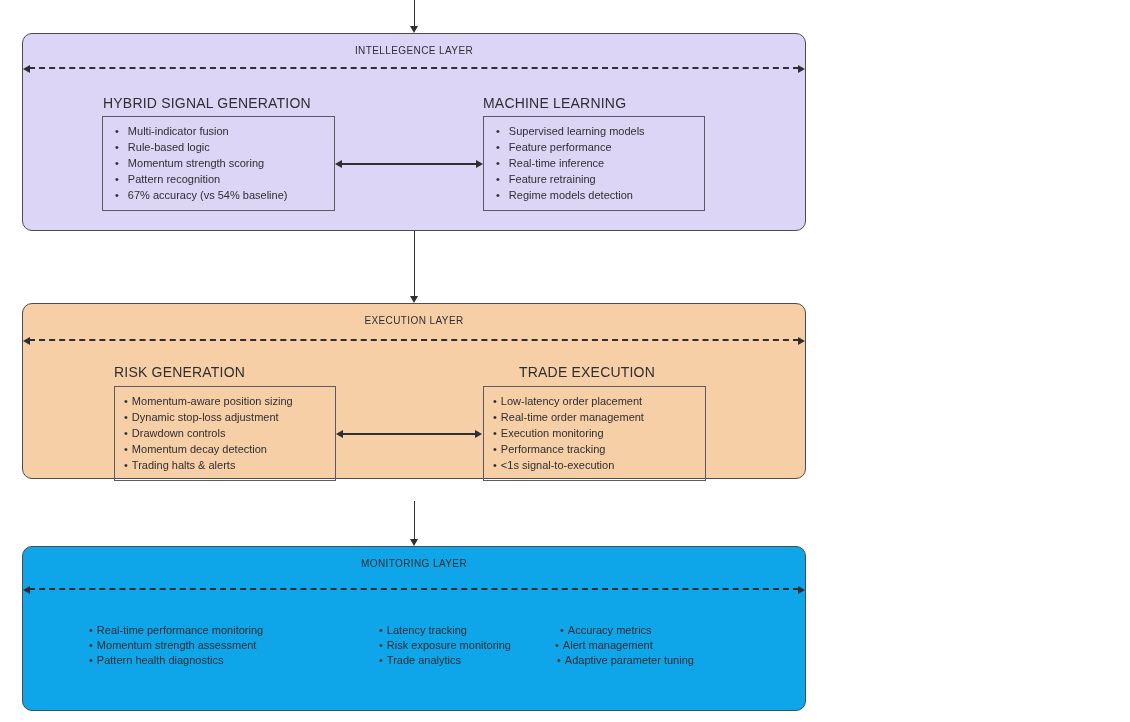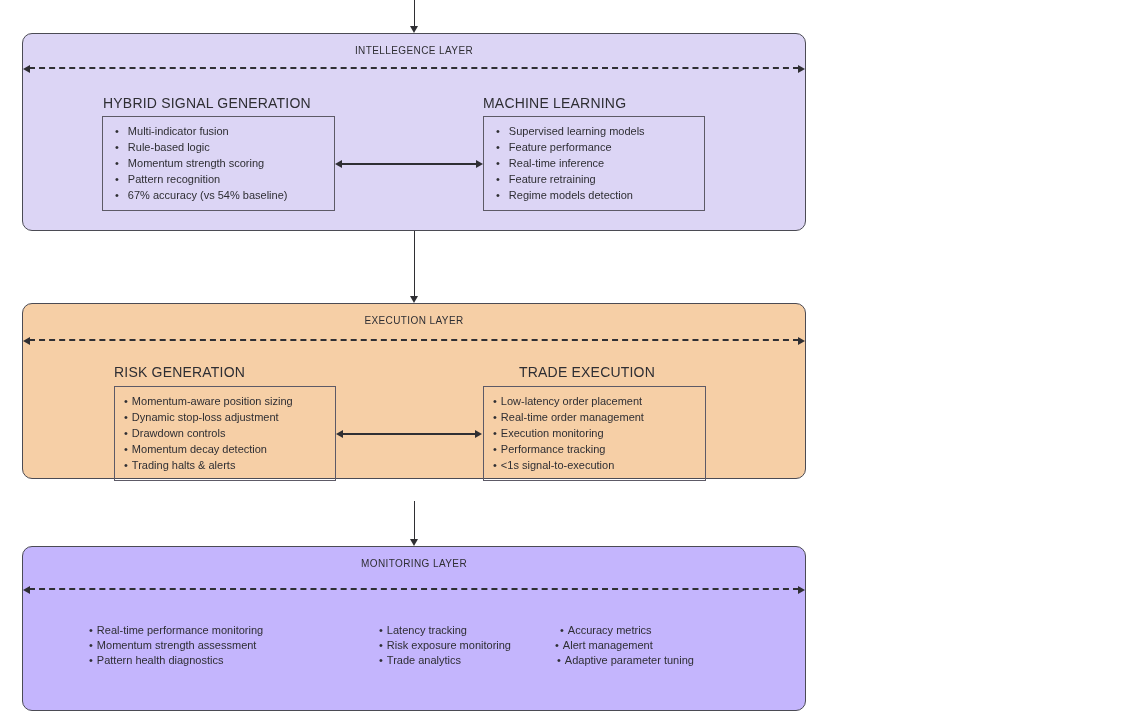--- a/index.html
+++ b/index.html
@@ -189,21 +189,21 @@
       <i class="ah left"></i>
       <i class="ah right"></i>
     </div>
   </section>
 
   <div class="vconn" style="left:410px;top:501px;height:45px;">
     <div class="vline"></div>
     <div class="vhead"></div>
   </div>
 
-  <section class="layer" style="top: 546px; height: 165px; background-color: #c4b5fd;">
+  <section class="layer" style="top: 546px; height: 165px; background-color: #0ea5e9;">
     <div class="layer-title">MONITORING LAYER</div>
 
     <div class="dashed-arrow" style="top:39px;">
       <div class="dline"></div>
       <i class="ah left"></i>
       <i class="ah right"></i>
     </div>
 
     <div class="mon-col" style="left:66px;top:77px;">
       <div class="li tight">

